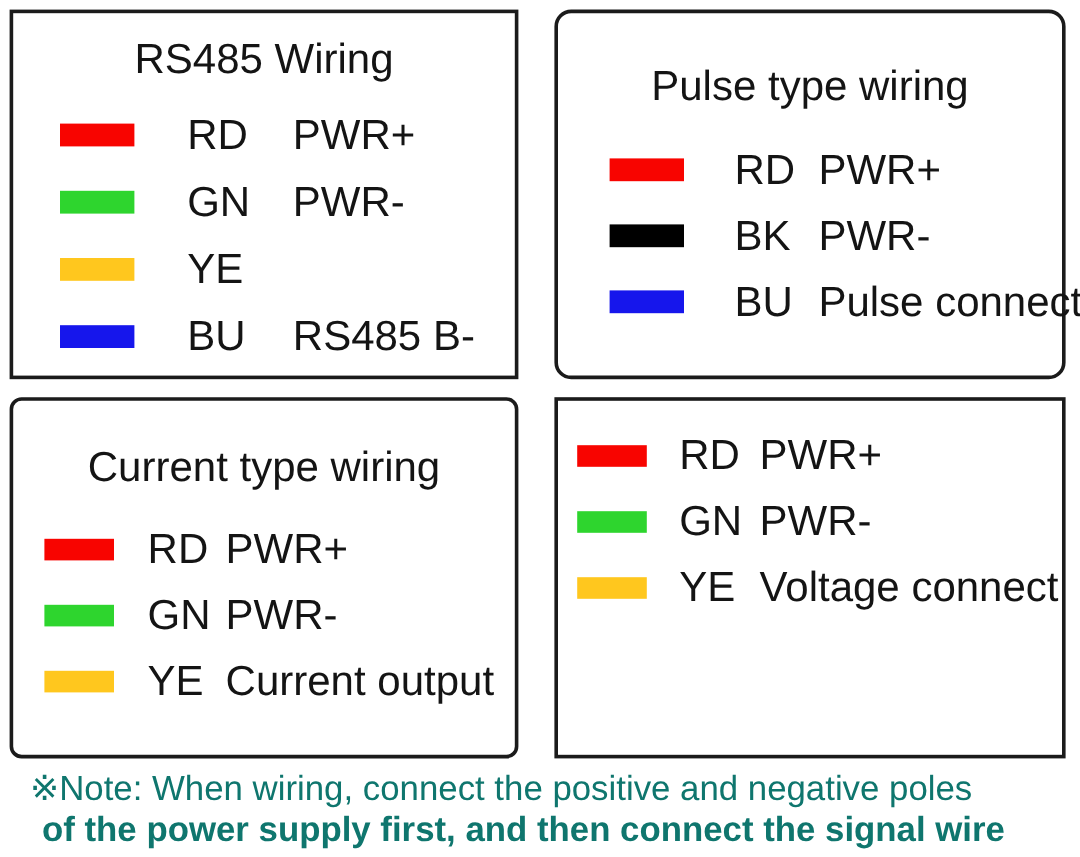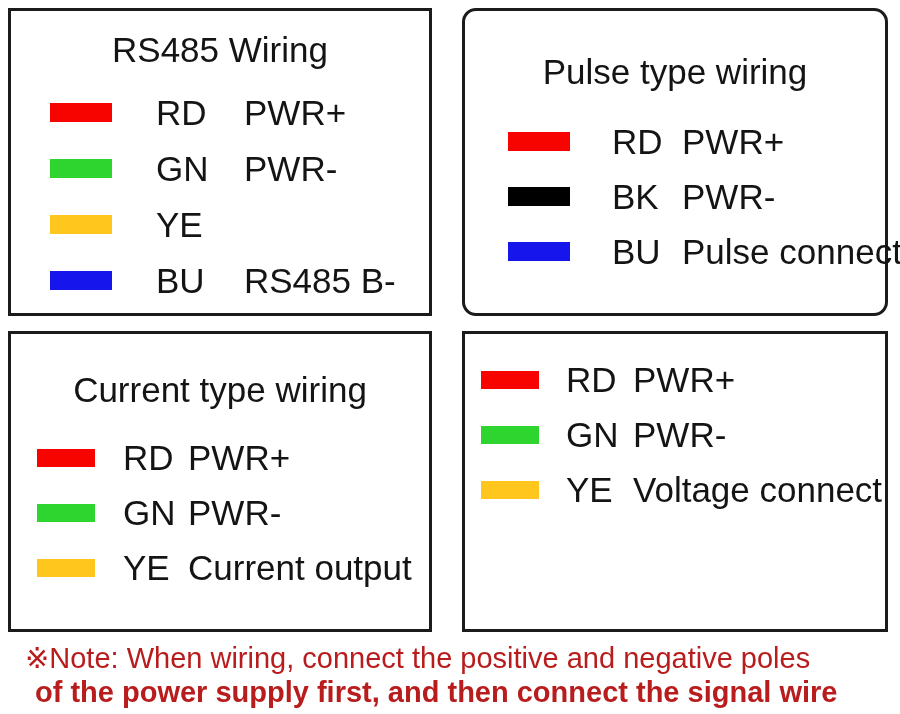--- a/index.html
+++ b/index.html
@@ -120,21 +120,21 @@
           <span class="wlabel">PWR-</span>
         </div>
         <div class="row">
           <span class="swatch" style="background: rgb(22, 22, 236);"></span>
           <span class="code">BU</span>
           <span class="wlabel">Pulse connect</span>
         </div>
       </div>
     </section>
 
-    <section class="panel p3" style="border-color: rgb(27, 27, 27);">
+    <section class="panel p3" style="border-color: rgb(27, 27, 27); border-radius: 10px;">
       <h2 class="panel-title">Current type wiring</h2>
       <div class="rows">
         <div class="row">
           <span class="swatch" style="background: rgb(248, 4, 0);"></span>
           <span class="code">RD</span>
           <span class="wlabel">PWR+</span>
         </div>
         <div class="row">
           <span class="swatch" style="background: rgb(46, 213, 46);"></span>
           <span class="code">GN</span>
@@ -163,17 +163,17 @@
         <div class="row">
           <span class="swatch" style="background: rgb(255, 199, 30);"></span>
           <span class="code">YE</span>
           <span class="wlabel">Voltage connect</span>
         </div>
       </div>
     </section>
 
   </div>
 
-  <p class="note" style="color: #b91c1c;">
+  <p class="note" style="color: #0f766e;">
     <span class="line1">※Note: When wiring, connect the positive and negative poles</span><br>
     <span class="line2">of the power supply first, and then connect the signal wire</span>
   </p>
 </div>
 
 </body></html>

